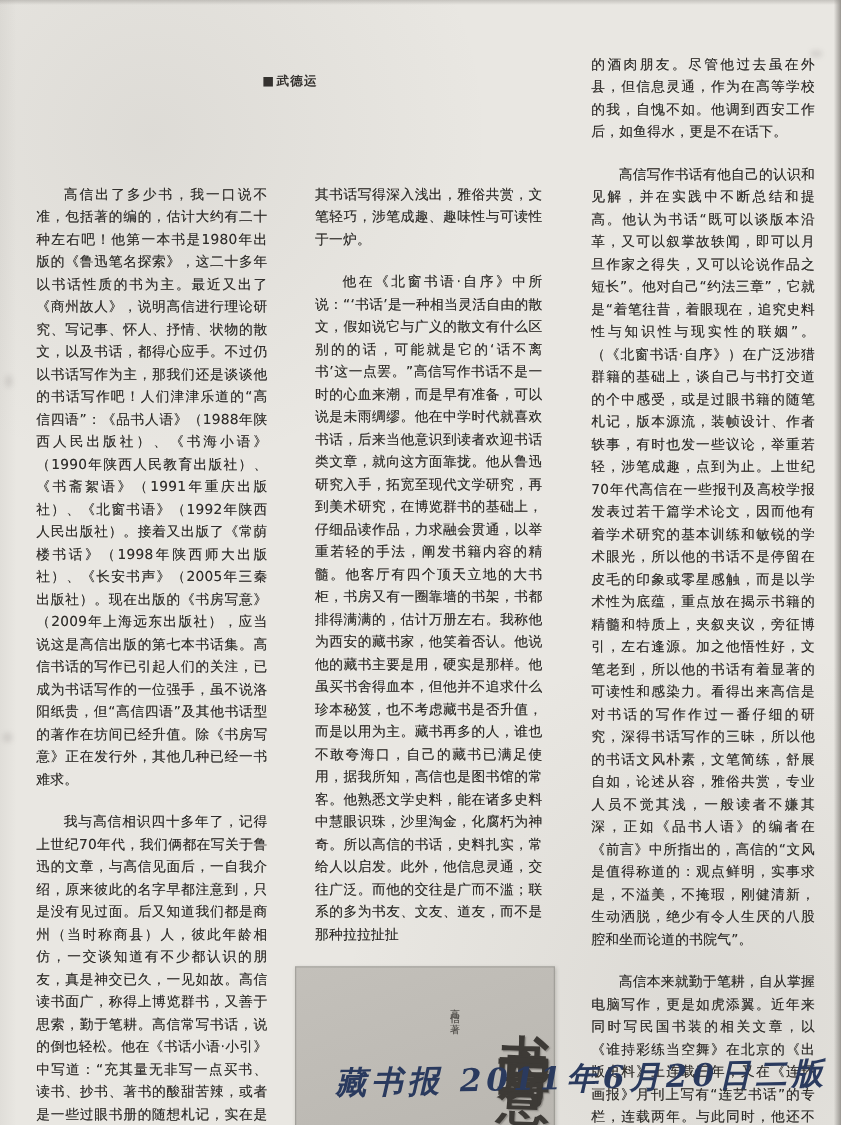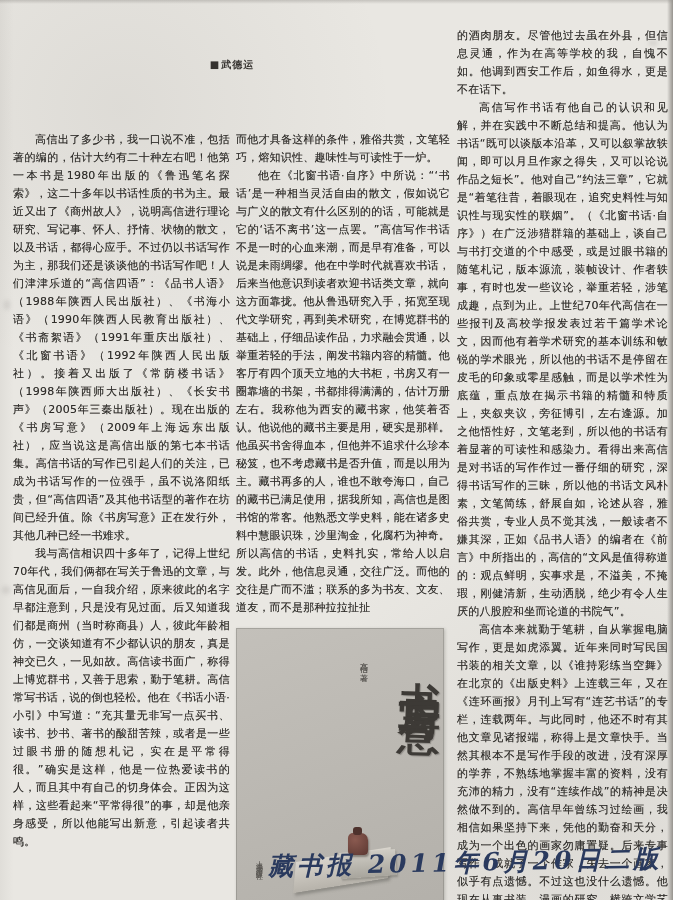--- a/index.html
+++ b/index.html
@@ -62,21 +62,21 @@
   .col{
     position:absolute;
     font-size:11px;
     line-height:18px;
     text-align:justify;
     text-justify:inter-ideograph;
     letter-spacing:.2px;
     color:var(--ink);
     text-shadow:0 0 .4px rgba(47,45,42,.55);
   }
-  .col p{margin:0;}
+  .col p{margin:16px;}
   .col p.indent{text-indent:2em;}
   .col1{left:13px;top:131px;width:217px;}
   .col2{left:236px;top:131px;width:214px;}
   .col3{left:457px;top:27px;width:211px;}
 
   
   .book-cover{
     position:relative;
     margin-top:11px;
     width:208px;height:287px;
@@ -157,21 +157,21 @@
     </div>
   </div>
 
   <div class="col col1">
     <p class="indent">高信出了多少书，我一口说不准，包括著的编的，估计大约有二十种左右吧！他第一本书是1980年出版的《鲁迅笔名探索》，这二十多年以书话性质的书为主。最近又出了《商州故人》，说明高信进行理论研究、写记事、怀人、抒情、状物的散文，以及书话，都得心应手。不过仍以书话写作为主，那我们还是谈谈他的书话写作吧！人们津津乐道的“高信四语”：《品书人语》（1988年陕西人民出版社）、《书海小语》（1990年陕西人民教育出版社）、《书斋絮语》（1991年重庆出版社）、《北窗书语》（1992年陕西人民出版社）。接着又出版了《常荫楼书话》（1998年陕西师大出版社）、《长安书声》（2005年三秦出版社）。现在出版的《书房写意》（2009年上海远东出版社），应当说这是高信出版的第七本书话集。高信书话的写作已引起人们的关注，已成为书话写作的一位强手，虽不说洛阳纸贵，但“高信四语”及其他书话型的著作在坊间已经升值。除《书房写意》正在发行外，其他几种已经一书难求。</p>
     <p class="indent">我与高信相识四十多年了，记得上世纪70年代，我们俩都在写关于鲁迅的文章，与高信见面后，一自我介绍，原来彼此的名字早都注意到，只是没有见过面。后又知道我们都是商州（当时称商县）人，彼此年龄相仿，一交谈知道有不少都认识的朋友，真是神交已久，一见如故。高信读书面广，称得上博览群书，又善于思索，勤于笔耕。高信常写书话，说的倒也轻松。他在《书话小语·小引》中写道：“充其量无非写一点买书、读书、抄书、著书的酸甜苦辣，或者是一些过眼书册的随想札记，实在是平常得很。”确实是这样，他是一位热爱读书的人，而且其中有自己的切身体会。正因为这样，这些看起来“平常得很”的事，却是他亲身感受，所以他能写出新意，引起读者共鸣。</p>
 
   </div>
 
   <div class="col col2">
-    <p>而他才具备这样的条件，雅俗共赏，文笔轻巧，熔知识性、趣味性与可读性于一炉。</p>
+    <p>其书话写得深入浅出，雅俗共赏，文笔轻巧，涉笔成趣、趣味性与可读性于一炉。</p>
     <p class="indent">他在《北窗书语·自序》中所说：“‘书话’是一种相当灵活自由的散文，假如说它与广义的散文有什么区别的的话，可能就是它的‘话不离书’这一点罢。”高信写作书话不是一时的心血来潮，而是早有准备，可以说是未雨绸缪。他在中学时代就喜欢书话，后来当他意识到读者欢迎书话类文章，就向这方面靠拢。他从鲁迅研究入手，拓宽至现代文学研究，再到美术研究，在博览群书的基础上，仔细品读作品，力求融会贯通，以举重若轻的手法，阐发书籍内容的精髓。他客厅有四个顶天立地的大书柜，书房又有一圈靠墙的书架，书都排得满满的，估计万册左右。我称他为西安的藏书家，他笑着否认。他说他的藏书主要是用，硬实是那样。他虽买书舍得血本，但他并不追求什么珍本秘笈，也不考虑藏书是否升值，而是以用为主。藏书再多的人，谁也不敢夸海口，自己的藏书已满足使用，据我所知，高信也是图书馆的常客。他熟悉文学史料，能在诸多史料中慧眼识珠，沙里淘金，化腐朽为神奇。所以高信的书话，史料扎实，常给人以启发。此外，他信息灵通，交往广泛。而他的交往是广而不滥；联系的多为书友、文友、道友，而不是那种拉拉扯扯</p>
 
     <div class="book-cover">
       <div class="cover-author">高信 著</div>
       <div class="cover-calligraphy">书房写意</div>
       <div class="cover-publisher">上海远东出版社</div>
       <div class="cover-photo">
         <div class="photo-book-under"></div>
         <div class="photo-book-over"></div>
         <div class="photo-seal"></div>

